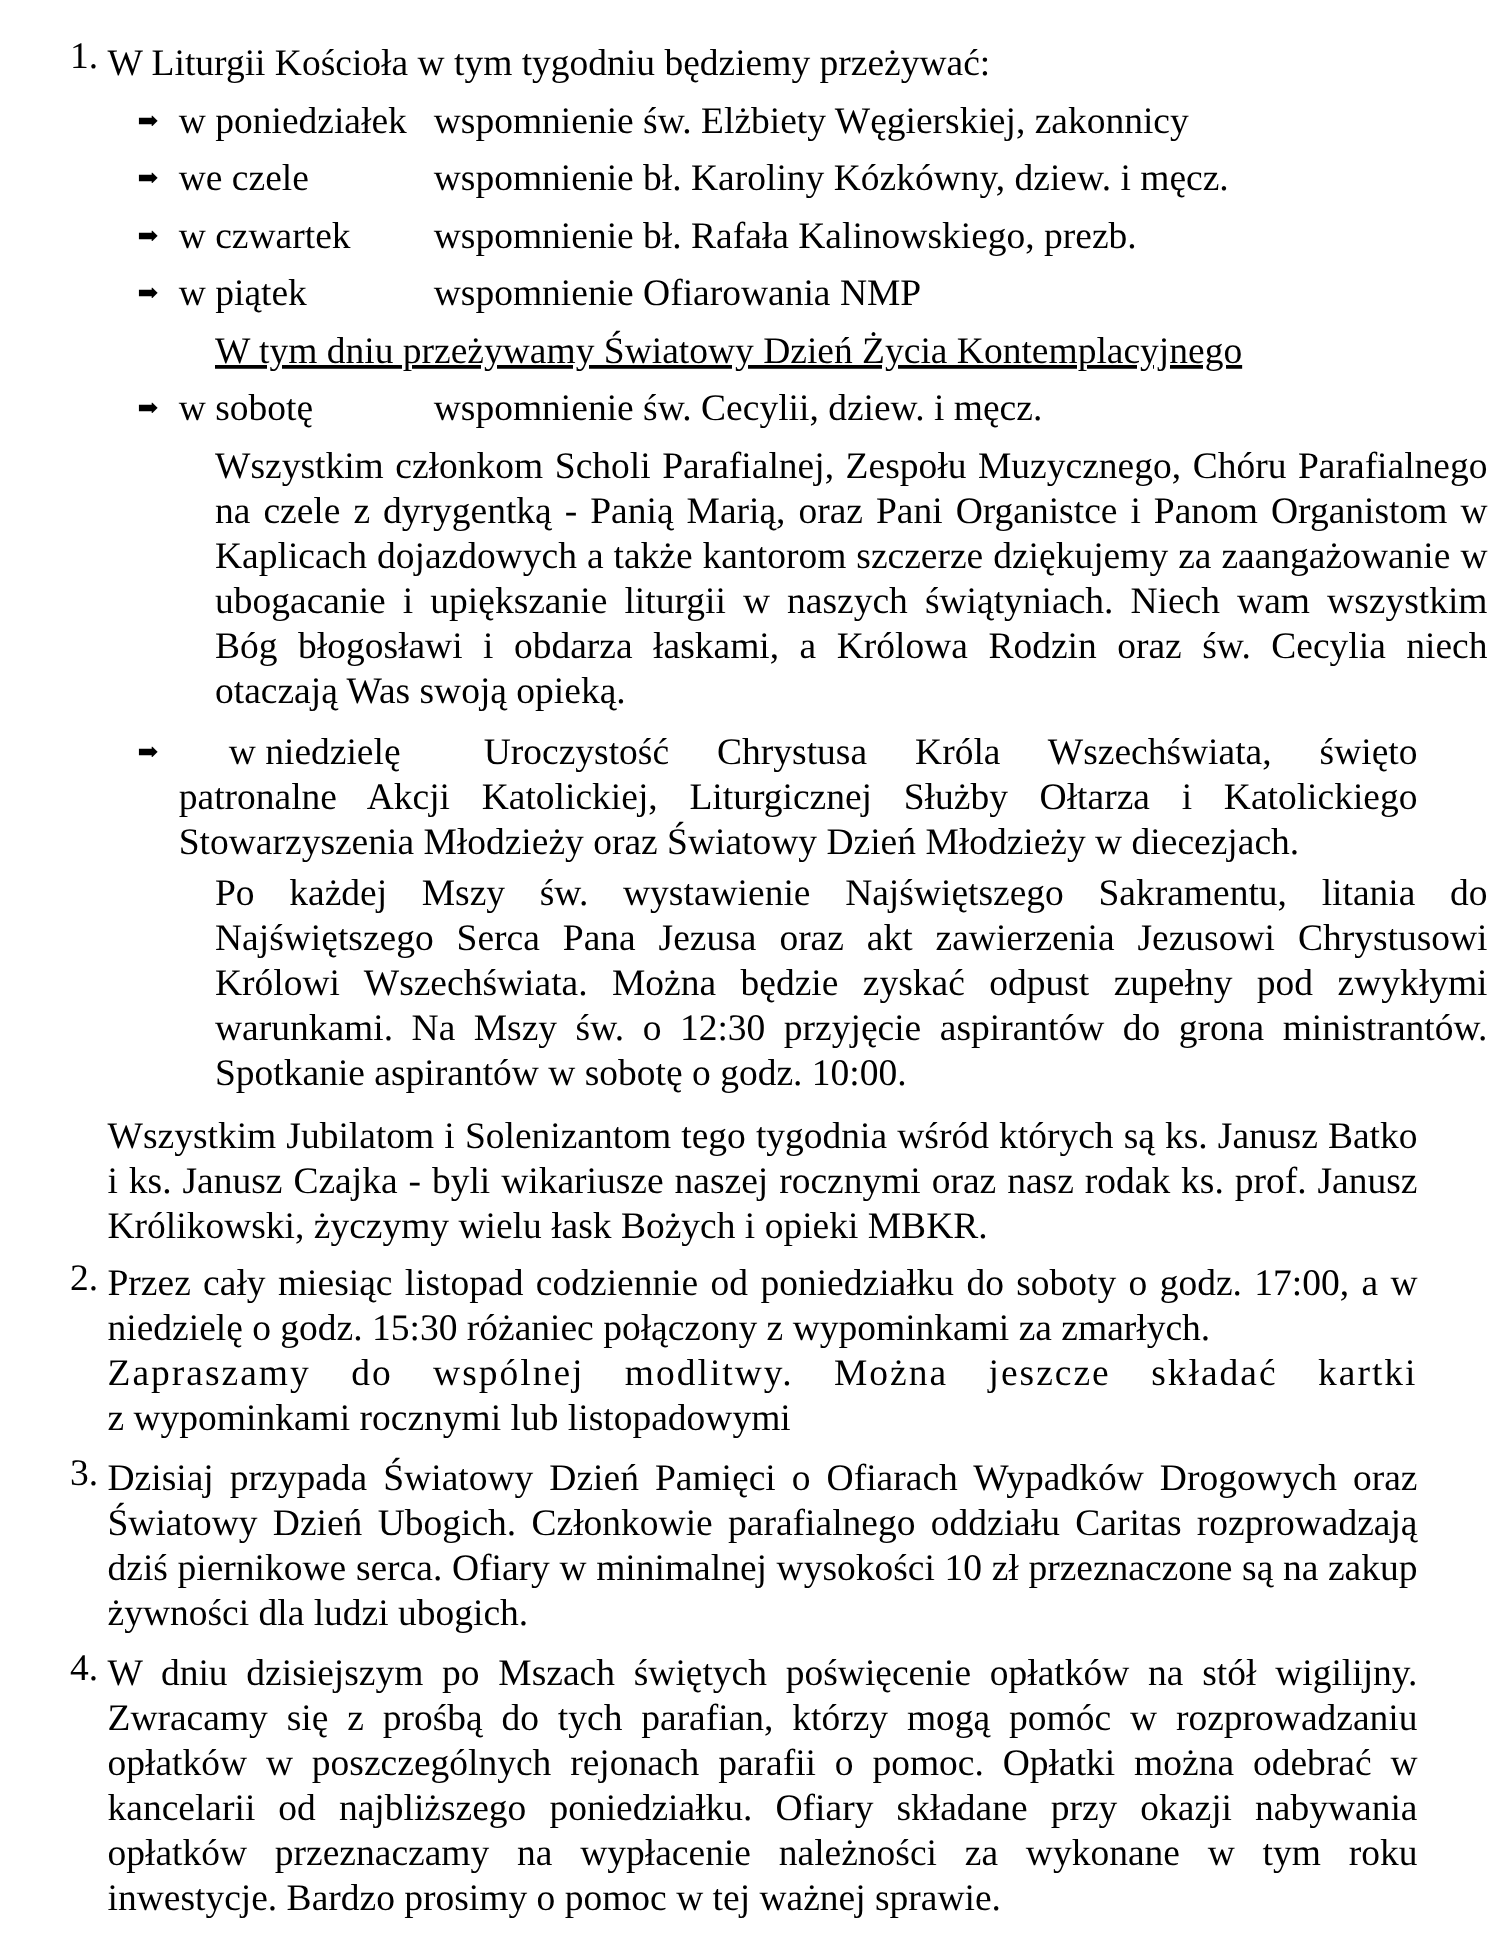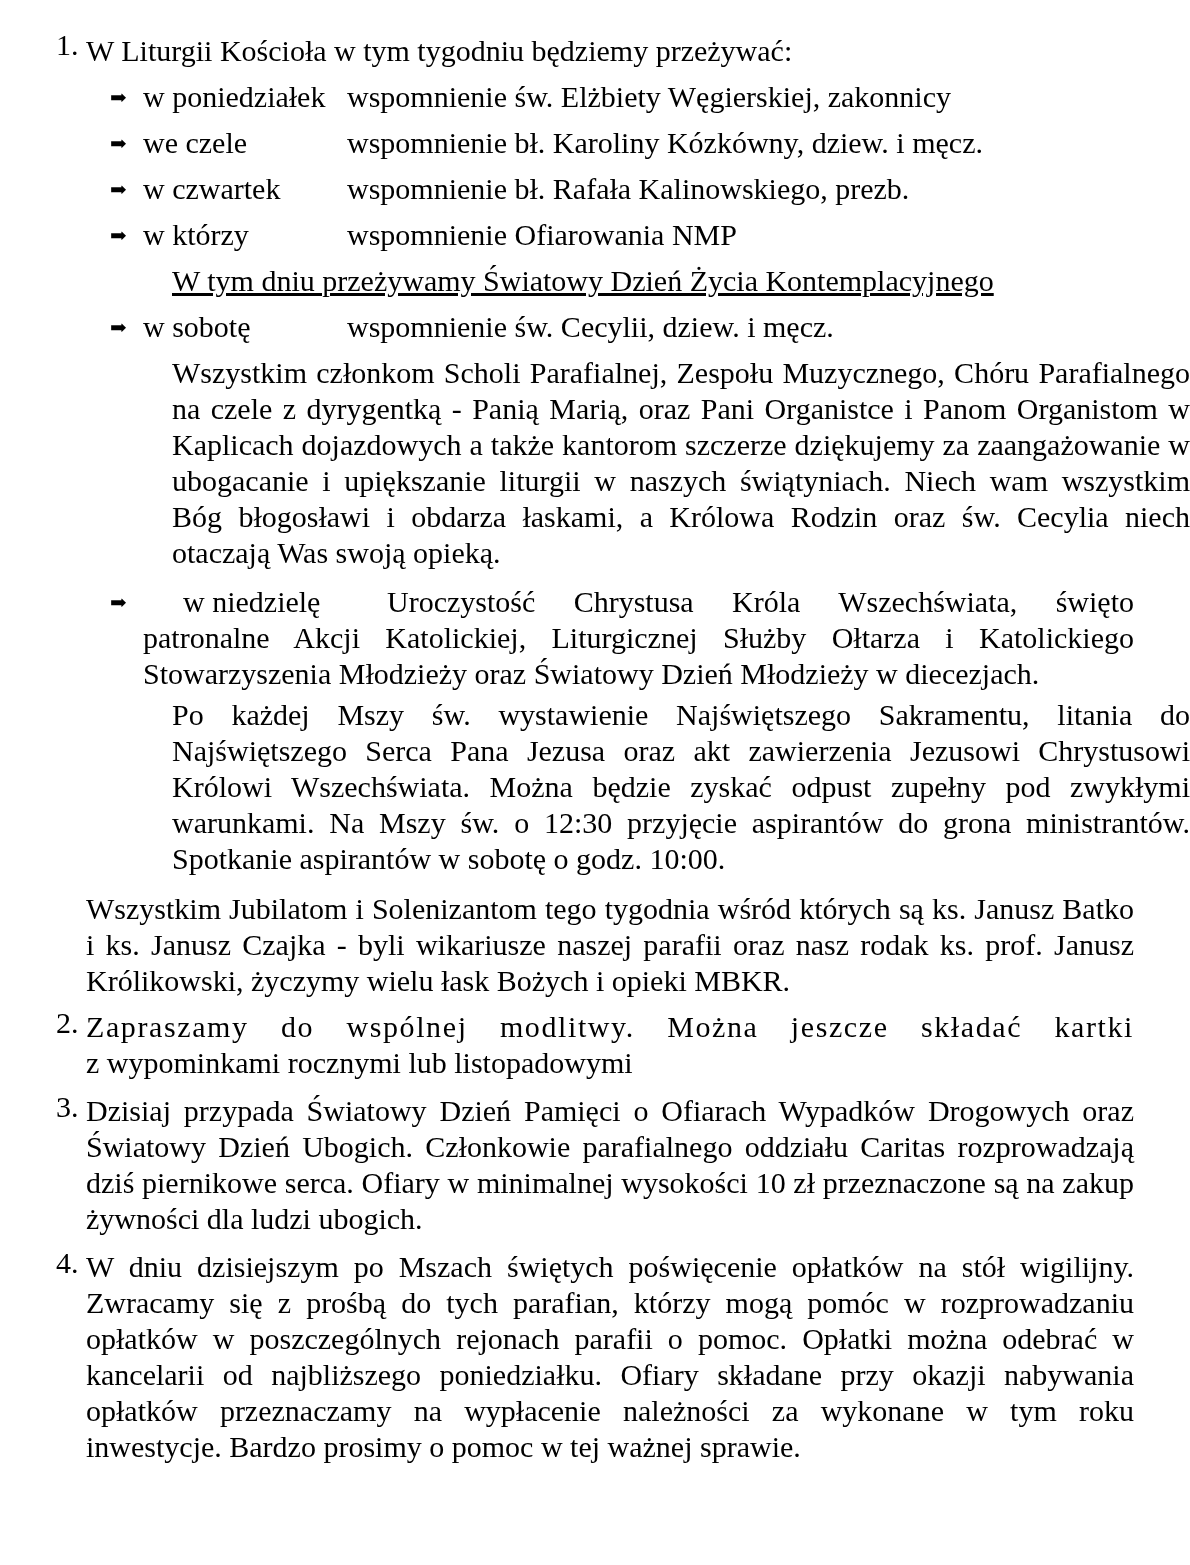--- a/index.html
+++ b/index.html
@@ -45,39 +45,40 @@
   <div class="day">
     <span class="arrow">➡</span>
     <span class="day-name">we czele</span><span>wspomnienie bł. Karoliny Kózkówny, dziew. i męcz.</span>
   </div>
   <div class="day">
     <span class="arrow">➡</span>
     <span class="day-name">w czwartek</span><span>wspomnienie bł. Rafała Kalinowskiego, prezb.</span>
   </div>
   <div class="day">
     <span class="arrow">➡</span>
-    <span class="day-name">w którzy</span><span>wspomnienie Ofiarowania NMP</span>
+    <span class="day-name">w piątek</span><span>wspomnienie Ofiarowania NMP</span>
   </div>
   <div class="note-single">W tym dniu przeżywamy Światowy Dzień Życia Kontemplacyjnego</div>
   <div class="day">
     <span class="arrow">➡</span>
     <span class="day-name">w sobotę</span><span>wspomnienie św. Cecylii, dziew. i męcz.</span>
   </div>
   <div class="note">Wszystkim członkom Scholi Parafialnej, Zespołu Muzycznego, Chóru Parafialnego na czele z dyrygentką - Panią Marią, oraz Pani Organistce i Panom Organistom w Kaplicach dojazdowych a także kantorom szczerze dziękujemy za zaangażowanie w ubogacanie i upiększanie liturgii w naszych świątyniach. Niech wam wszystkim Bóg błogosławi i obdarza łaskami, a Królowa Rodzin oraz św. Cecylia niech otaczają Was swoją opieką.</div>
 
   <div class="sunday">
     <span class="arrow">➡</span>
     <span class="day-name">w niedzielę</span><span>Uroczystość Chrystusa Króla Wszechświata, święto patronalne Akcji Katolickiej, Liturgicznej Służby Ołtarza i Katolickiego Stowarzyszenia Młodzieży oraz Światowy Dzień Młodzieży w diecezjach.</span>
   </div>
   <div class="note">Po każdej Mszy św. wystawienie Najświętszego Sakramentu, litania do Najświętszego Serca Pana Jezusa oraz akt zawierzenia Jezusowi Chrystusowi Królowi Wszechświata. Można będzie zyskać odpust zupełny pod zwykłymi warunkami. Na Mszy św. o 12:30 przyjęcie aspirantów do grona ministrantów. Spotkanie aspirantów w sobotę o godz. 10:00.</div>
 
-  <div class="para">Wszystkim Jubilatom i Solenizantom tego tygodnia wśród których są ks. Janusz Batko i ks. Janusz Czajka - byli wikariusze naszej parafii oraz nasz rodak ks. prof. Janusz Królikowski, życzymy wielu łask Bożych i opieki MBKR.</div>
+  <div class="para">Wszystkim Jubilatom i Solenizantom tego tygodnia wśród których są ks. Janusz Batko i ks. Janusz Czajka - byli wikariusze naszej rocznymi oraz nasz rodak ks. prof. Janusz Królikowski, życzymy wielu łask Bożych i opieki MBKR.</div>
 
   <div class="numbered">
     <span class="num">2.</span>
+    <div>Przez cały miesiąc listopad codziennie od poniedziałku do soboty o godz. 17:00, a w niedzielę o godz. 15:30 różaniec połączony z wypominkami za zmarłych.</div>
     <div class="spaced" style="text-align:justify;text-align-last:justify;">Zapraszamy do wspólnej modlitwy. Można jeszcze składać kartki</div>
     <div>z wypominkami rocznymi lub listopadowymi</div>
   </div>
 
   <div class="numbered">
     <span class="num">3.</span>
     <div>Dzisiaj przypada Światowy Dzień Pamięci o Ofiarach Wypadków Drogowych oraz Światowy Dzień Ubogich. Członkowie parafialnego oddziału Caritas rozprowadzają dziś piernikowe serca. Ofiary w minimalnej wysokości 10 zł przeznaczone są na zakup żywności dla ludzi ubogich.</div>
   </div>
 
   <div class="numbered">

